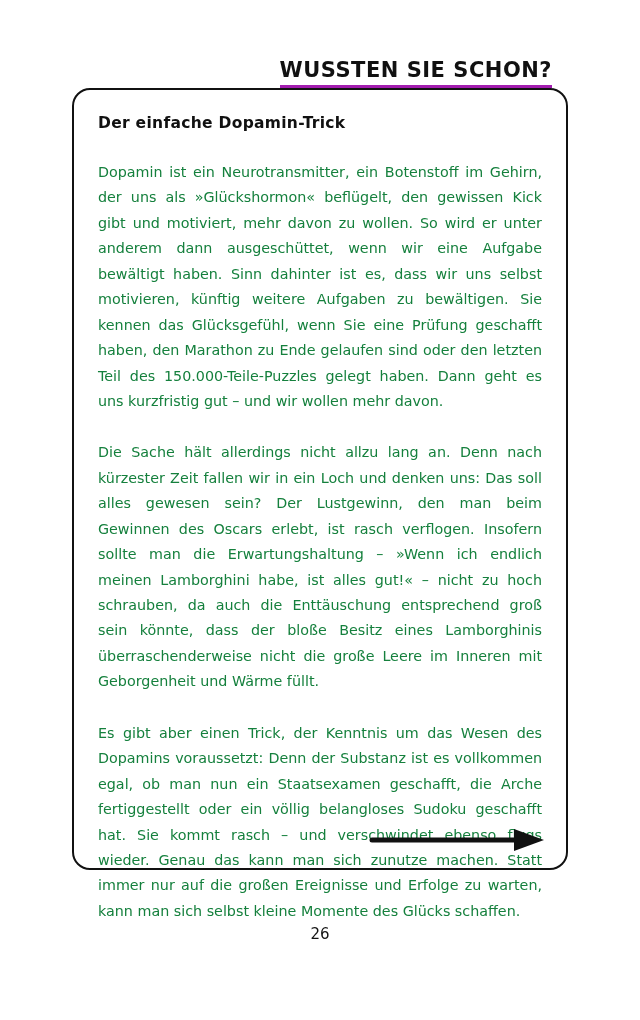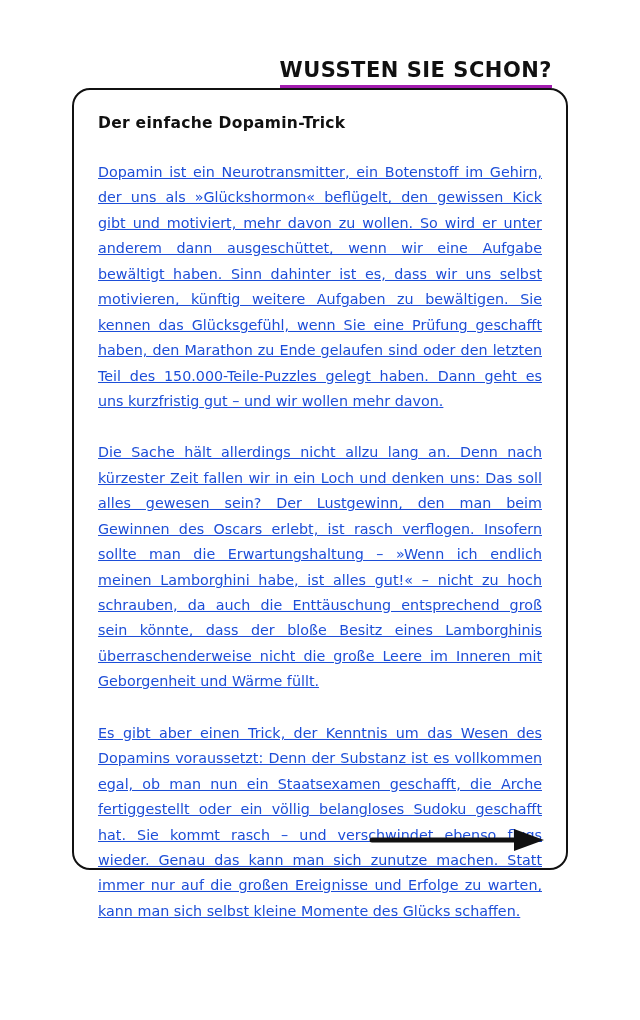--- a/index.html
+++ b/index.html
@@ -45,23 +45,22 @@
     font-weight: 700;
     letter-spacing: 0.3px;
     margin: 0 0 28px 0;
     color: #111111;
   }
   .para {
     font-size: 14.3px;
     line-height: 1.78;
     text-align: justify;
     margin: 0 0 26px 0;
-    color: #1d4ed8;
+    color: #15803d;
     hyphens: auto;
-    text-decoration: underline;
     -webkit-hyphens: auto;
   }
   .para:last-of-type {
     margin-bottom: 0;
   }
   .arrow-wrap {
     position: absolute;
     right: 18px;
     bottom: 14px;
     width: 180px;
@@ -96,14 +95,15 @@
 
     <div class="arrow-wrap">
       <svg width="180" height="28" viewBox="0 0 180 28" aria-hidden="true">
         <line x1="4" y1="14" x2="150" y2="14" stroke="#111111" stroke-width="5" stroke-linecap="round"></line>
         <polygon points="146,3 176,14 146,25" fill="#111111"></polygon>
       </svg>
     </div>
 
   </div>
 
+  <div class="page-number">26</div>
 
 </div>
 
 </body></html>

